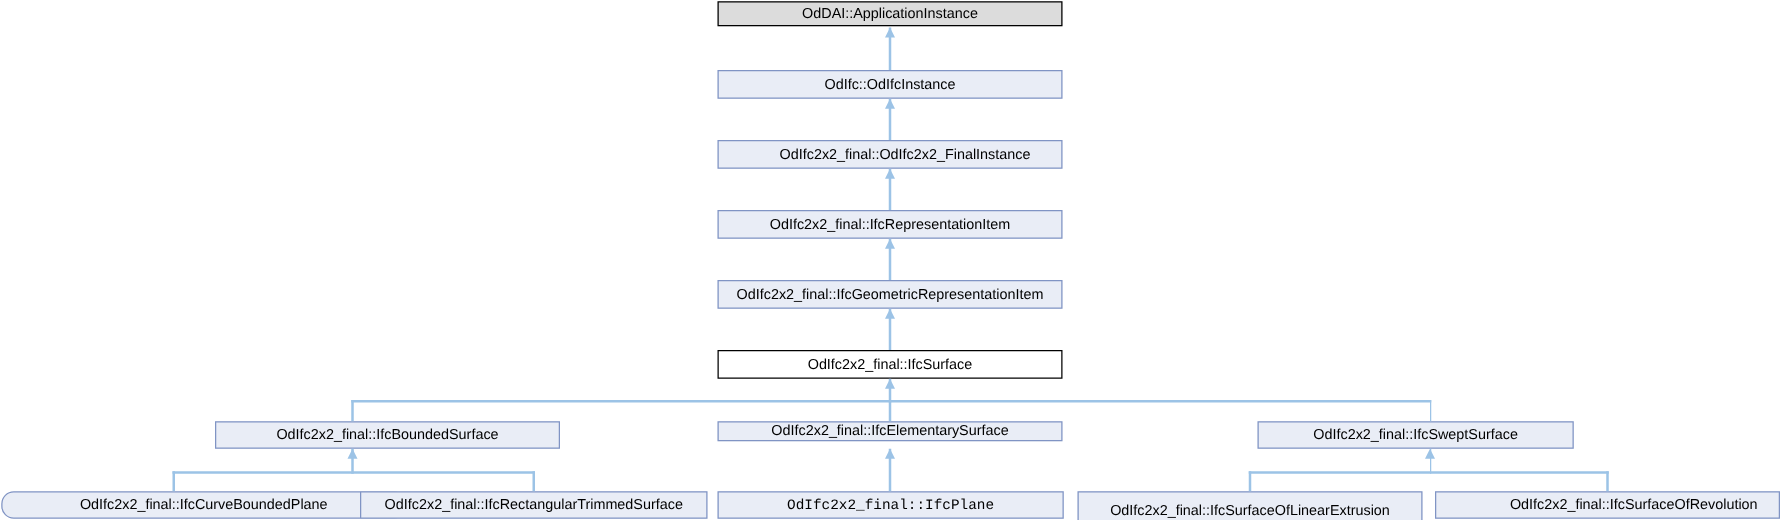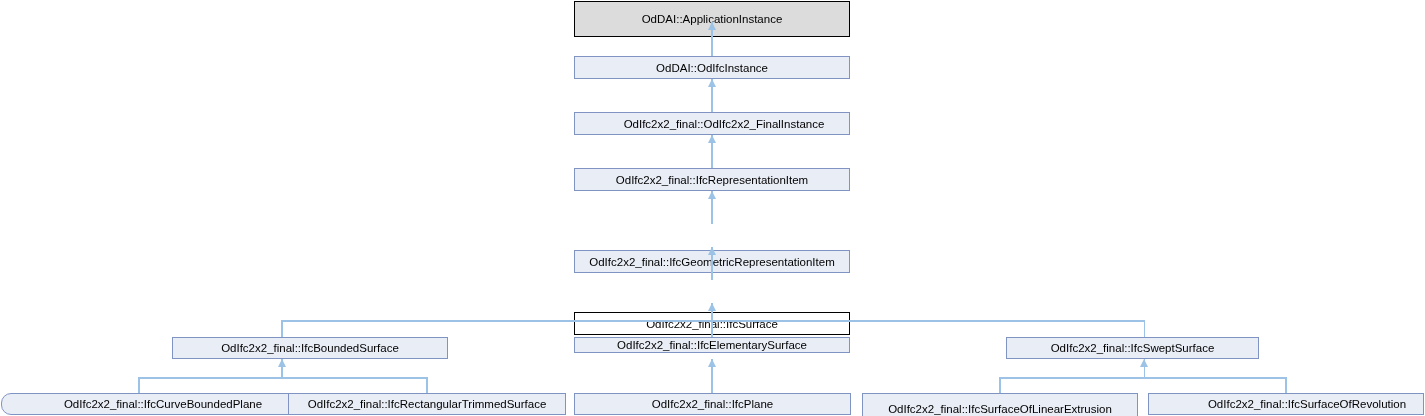--- a/index.html
+++ b/index.html
@@ -45,32 +45,32 @@
     height: 0;
     border-left: 4.5px solid transparent;
     border-right: 4.5px solid transparent;
     border-bottom: 8px solid var(--edge, #9CC3E6);
   }
 </style>
 </head>
 <body>
 
 <div id="diagram">
-    <div class="node external" style="left: 574px; top: 1px; width: 276px; height: 36px;">OdDAI::ApplicationInstance</div>
-    <div class="node link" style="left: 574px; top: 56px; width: 276px; height: 23px;">OdDAI::OdIfcInstance</div>
+    <div class="node external" style="left: 574px; top: 1px; width: 276px; height: 20px;">OdDAI::ApplicationInstance</div>
+    <div class="node link" style="left: 574px; top: 56px; width: 276px; height: 23px;">OdIfc::OdIfcInstance</div>
     <div class="node link" style="left: 574px; top: 112px; width: 276px; height: 23px; padding-left: 24px;">OdIfc2x2_final::OdIfc2x2_FinalInstance</div>
     <div class="node link" style="left: 574px; top: 168px; width: 276px; height: 23px;">OdIfc2x2_final::IfcRepresentationItem</div>
-    <div class="node link" style="left: 574px; top: 224px; width: 276px; height: 23px; margin-top: 26px;">OdIfc2x2_final::IfcGeometricRepresentationItem</div>
-    <div class="node current" style="left: 574px; top: 280px; width: 276px; height: 23px; margin-top: 32px;">OdIfc2x2_final::IfcSurface</div>
+    <div class="node link" style="left: 574px; top: 224px; width: 276px; height: 23px;">OdIfc2x2_final::IfcGeometricRepresentationItem</div>
+    <div class="node current" style="left: 574px; top: 280px; width: 276px; height: 23px;">OdIfc2x2_final::IfcSurface</div>
     <div class="node link" style="left: 144px; top: 337px; width: 276px; height: 22px; margin-left: 28px;">OdIfc2x2_final::IfcBoundedSurface</div>
     <div class="node link" style="left: 574px; top: 337px; width: 276px; height: 16px;">OdIfc2x2_final::IfcElementarySurface</div>
     <div class="node link" style="left: 1006px; top: 337px; width: 253px; height: 22px;">OdIfc2x2_final::IfcSweptSurface</div>
     <div class="node link" style="left: 1px; top: 393px; width: 324px; height: 22px; border-radius: 10px;">OdIfc2x2_final::IfcCurveBoundedPlane</div>
     <div class="node link" style="left: 288px; top: 393px; width: 278px; height: 22px;">OdIfc2x2_final::IfcRectangularTrimmedSurface</div>
-    <div class="node link" style="left: 574px; top: 393px; width: 277px; height: 22px;">OdIfc2x2_final::IfcPlane</div>
+    <div class="node link" style="left: 574px; top: 393px; width: 277px; height: 22px; font-family: Liberation Mono, monospace;">OdIfc2x2_final::IfcPlane</div>
     <div class="node link" style="left: 862px; top: 393px; width: 276px; height: 32px;">OdIfc2x2_final::IfcSurfaceOfLinearExtrusion</div>
     <div class="node link" style="left: 1148px; top: 393px; width: 276px; height: 22px; padding-left: 42px;">OdIfc2x2_final::IfcSurfaceOfRevolution</div>
     <div class="vline" style="left: 711.25px; top: 22px; width: 1.5px; height: 34px;"></div>
     <div class="arrow" style="left: 707.5px; top: 22px;"></div>
     <div class="vline" style="left: 711.25px; top: 79px; width: 1.5px; height: 33px;"></div>
     <div class="arrow" style="left: 707.5px; top: 79px;"></div>
     <div class="vline" style="left: 711.25px; top: 135px; width: 1.5px; height: 33px;"></div>
     <div class="arrow" style="left: 707.5px; top: 135px;"></div>
     <div class="vline" style="left: 711.25px; top: 191px; width: 1.5px; height: 33px;"></div>
     <div class="arrow" style="left: 707.5px; top: 191px;"></div>

